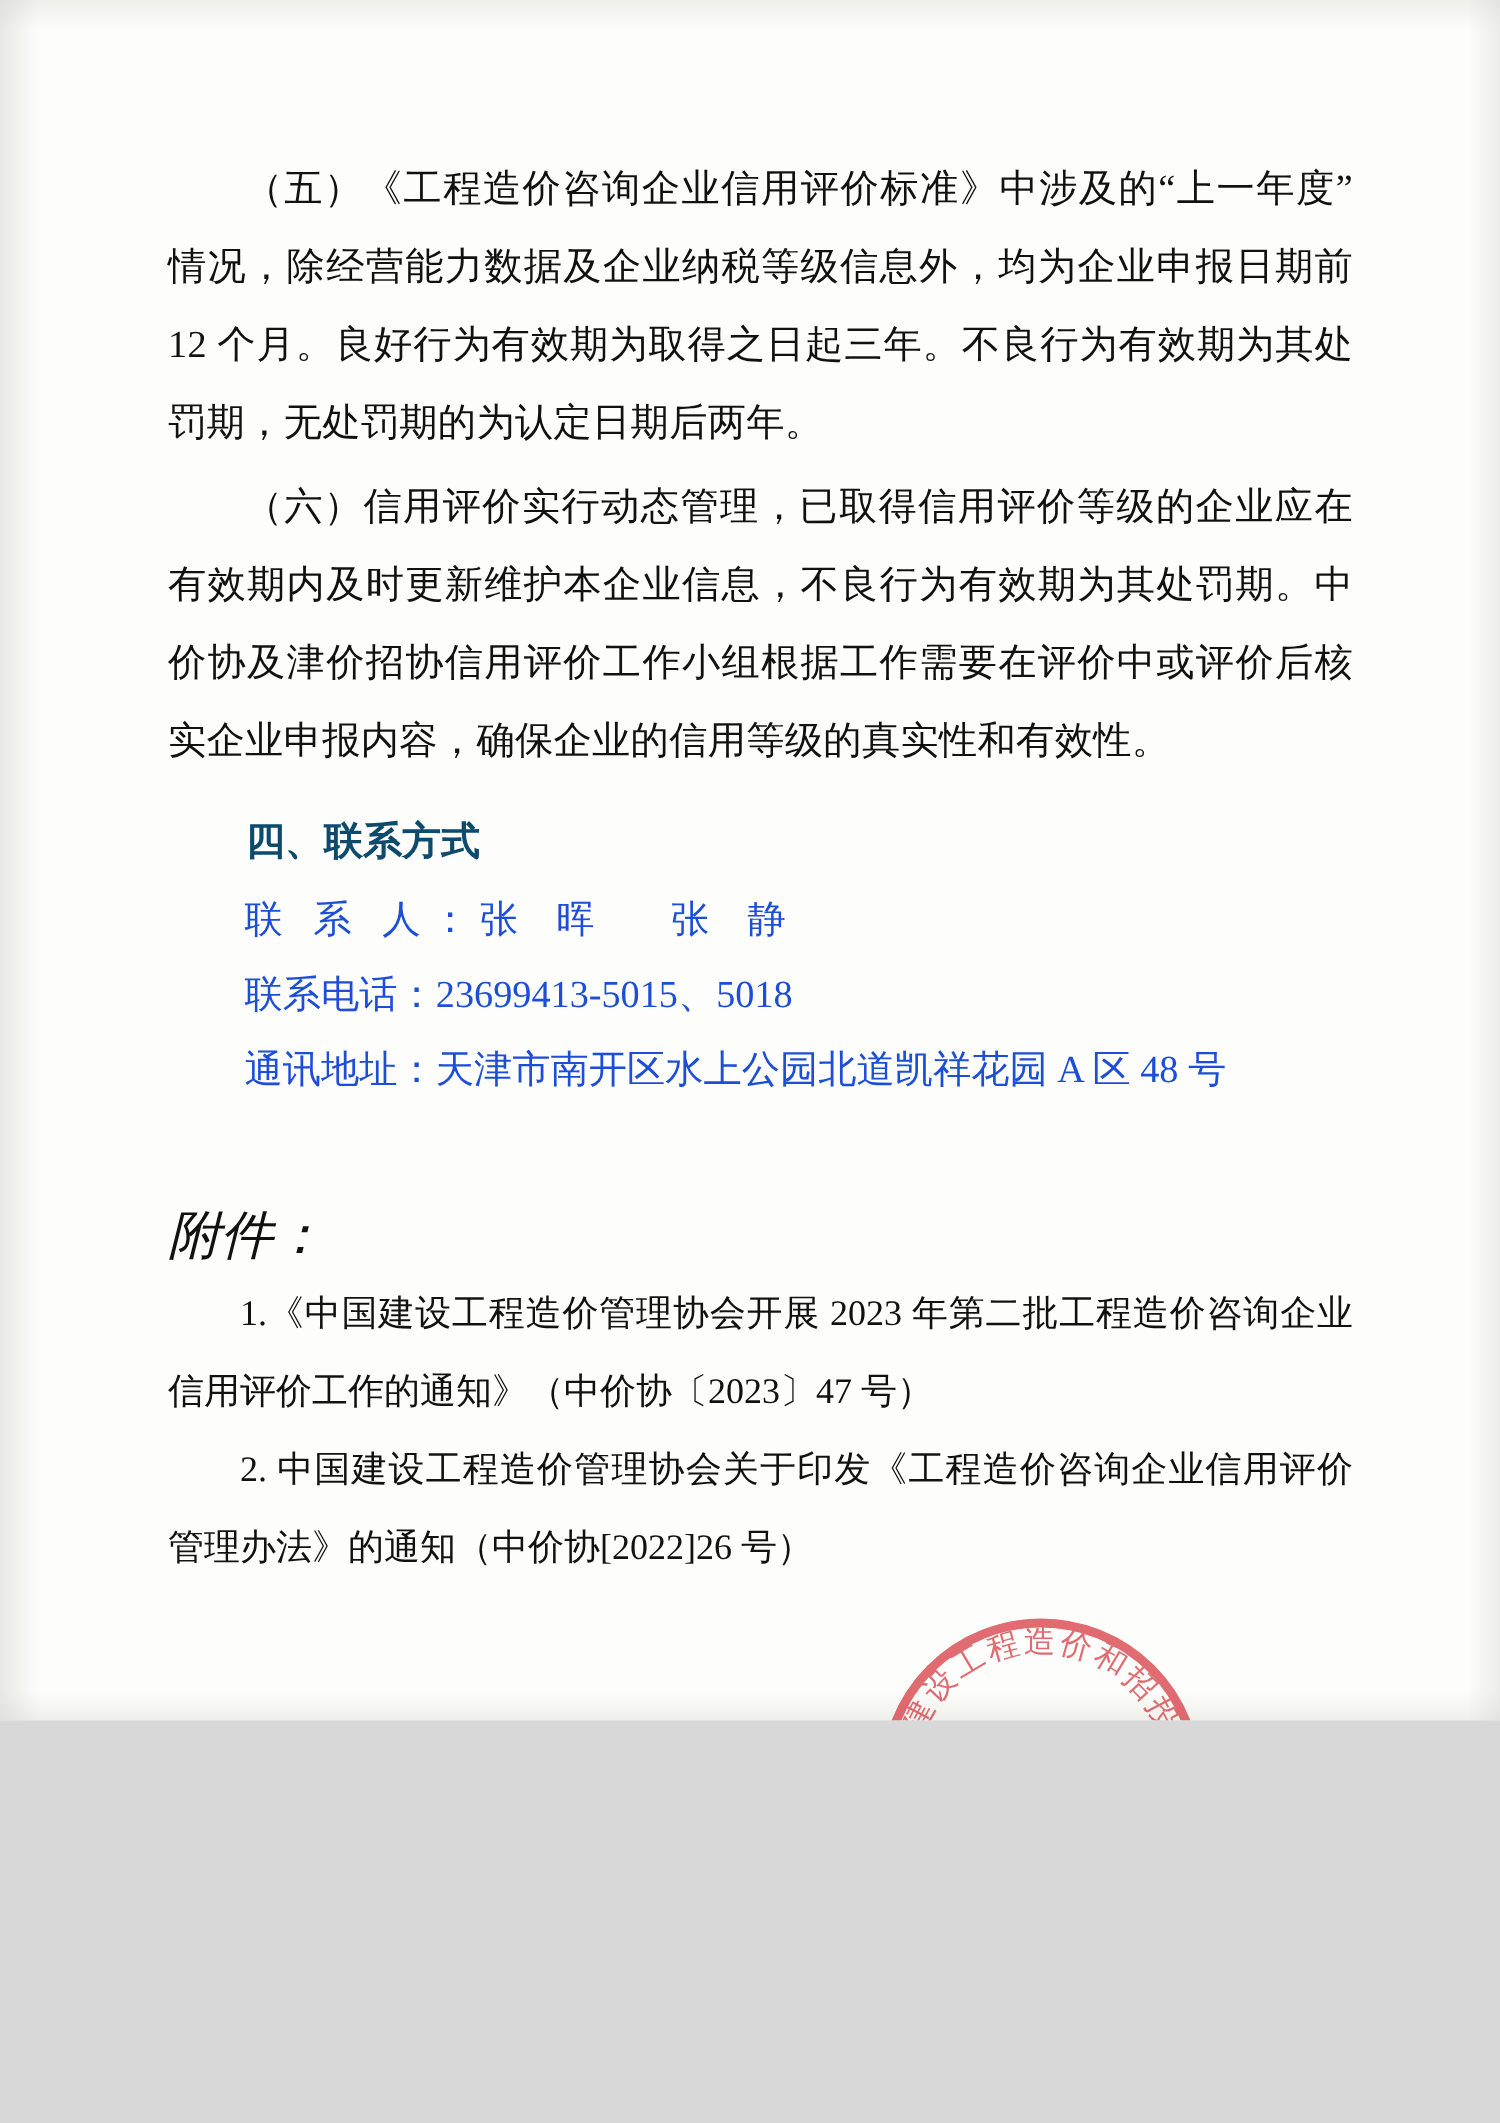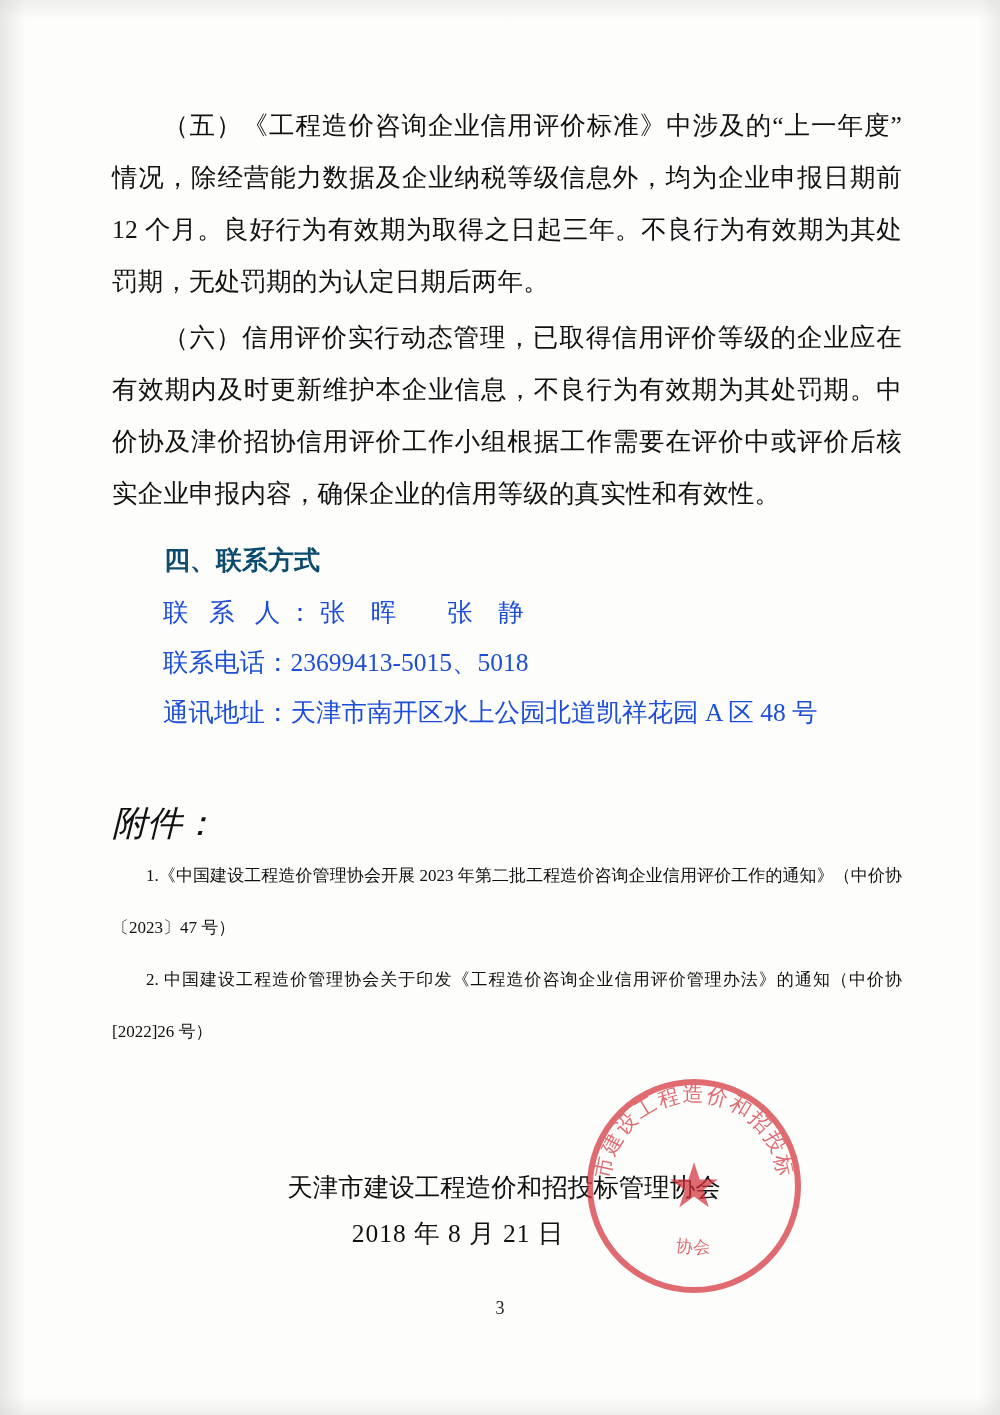--- a/index.html
+++ b/index.html
@@ -6,21 +6,21 @@
     margin: 0;
     padding: 0;
     background: #d8d8d8;
   }
   body {
     font-family: "Liberation Serif", "DejaVu Serif", serif;
   }
   .page {
     position: relative;
     width: 1000px;
-    height: 1415px;
+    height: 1147px;
     background: #fdfdfb;
     overflow: hidden;
     box-sizing: border-box;
   }
   
   .paper-tint {
     position: absolute;
     inset: 0;
     pointer-events: none;
     background:
@@ -68,21 +68,21 @@
   }
   .attach-head {
     margin: 60px 0 0 0;
     font-size: 35px;
     line-height: 52px;
     color: #111;
     font-style: italic;
   }
   .attach-item {
     margin: 0;
-    font-size: 17px;
+    font-size: 24px;
     line-height: 52px;
     text-indent: 2em;
     color: #111;
     text-align: justify;
     text-justify: inter-ideograph;
   }
   .signature-block {
     position: absolute;
     left: 112px;
     top: 1165px;

